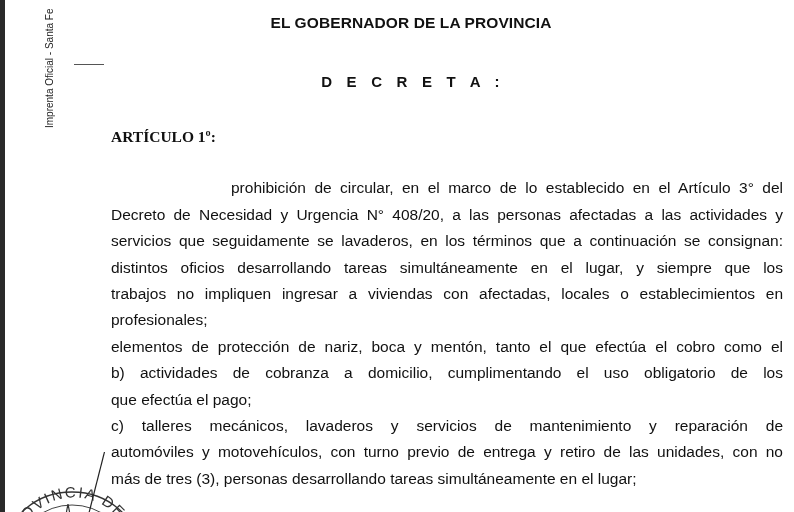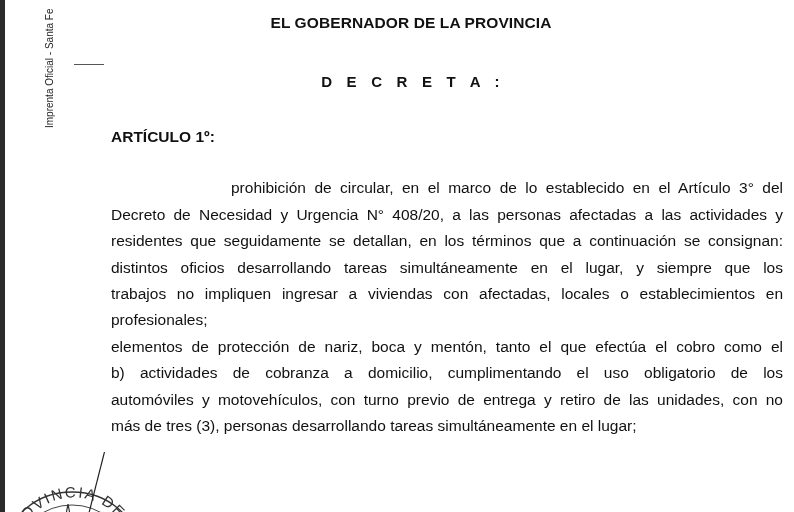--- a/index.html
+++ b/index.html
@@ -85,20 +85,21 @@
       margin-top: 25px;
     }
     .line-flex {
       display: flex;
       justify-content: space-between;
       height: 26.4px;
       white-space: nowrap;
     }
     .article-label {
       font-weight: bold;
+      font-family: Liberation Serif, serif;
     }
     .seal {
       position: absolute;
       left: -6px;
       top: 452px;
       width: 140px;
       height: 120px;
     }
   </style>
 </head>
@@ -111,34 +112,36 @@
 
 <div class="header-title">EL GOBERNADOR DE LA PROVINCIA</div>
 <div class="decree-heading">D E C R E T A :</div>
 
 <div class="body-text">
   <div class="line-flex">
     <span class="article-label">ARTÍCULO 1º:</span>
   </div>
   <span class="line indent">prohibición de circular, en el marco de lo establecido en el Artículo 3° del</span>
   <span class="line">Decreto de Necesidad y Urgencia N° 408/20, a las personas afectadas a las actividades y</span>
-  <span class="line">residentes que seguidamente se detallan, en los términos que a continuación se consignan:</span>
+  <span class="line">servicios que seguidamente se lavaderos, en los términos que a continuación se consignan:</span>
 
   <div>
     <span class="line">distintos oficios desarrollando tareas simultáneamente en el lugar, y siempre que los</span>
     <span class="line">trabajos no impliquen ingresar a viviendas con afectadas, locales o establecimientos en</span>
     <span class="line last">profesionales;</span>
   </div>
 
   <div>
     <span class="line">elementos de protección de nariz, boca y mentón, tanto el que efectúa el cobro como el</span>
     <span class="line">b) actividades de cobranza a domicilio, cumplimentando el uso obligatorio de los</span>
+    <span class="line last">que efectúa el pago;</span>
   </div>
 
   <div>
+    <span class="line">c) talleres mecánicos, lavaderos y servicios de mantenimiento y reparación de</span>
     <span class="line">automóviles y motovehículos, con turno previo de entrega y retiro de las unidades, con no</span>
     <span class="line last">más de tres (3), personas desarrollando tareas simultáneamente en el lugar;</span>
   </div>
 </div>
 
 <svg class="seal" viewBox="0 0 140 120">
   <defs>
     <path id="sealArc" d="M 22 100 A 58 58 0 0 1 132 78"></path>
   </defs>
   <ellipse cx="78" cy="98" rx="66" ry="58" fill="none" stroke="#333" stroke-width="1.4"></ellipse>

